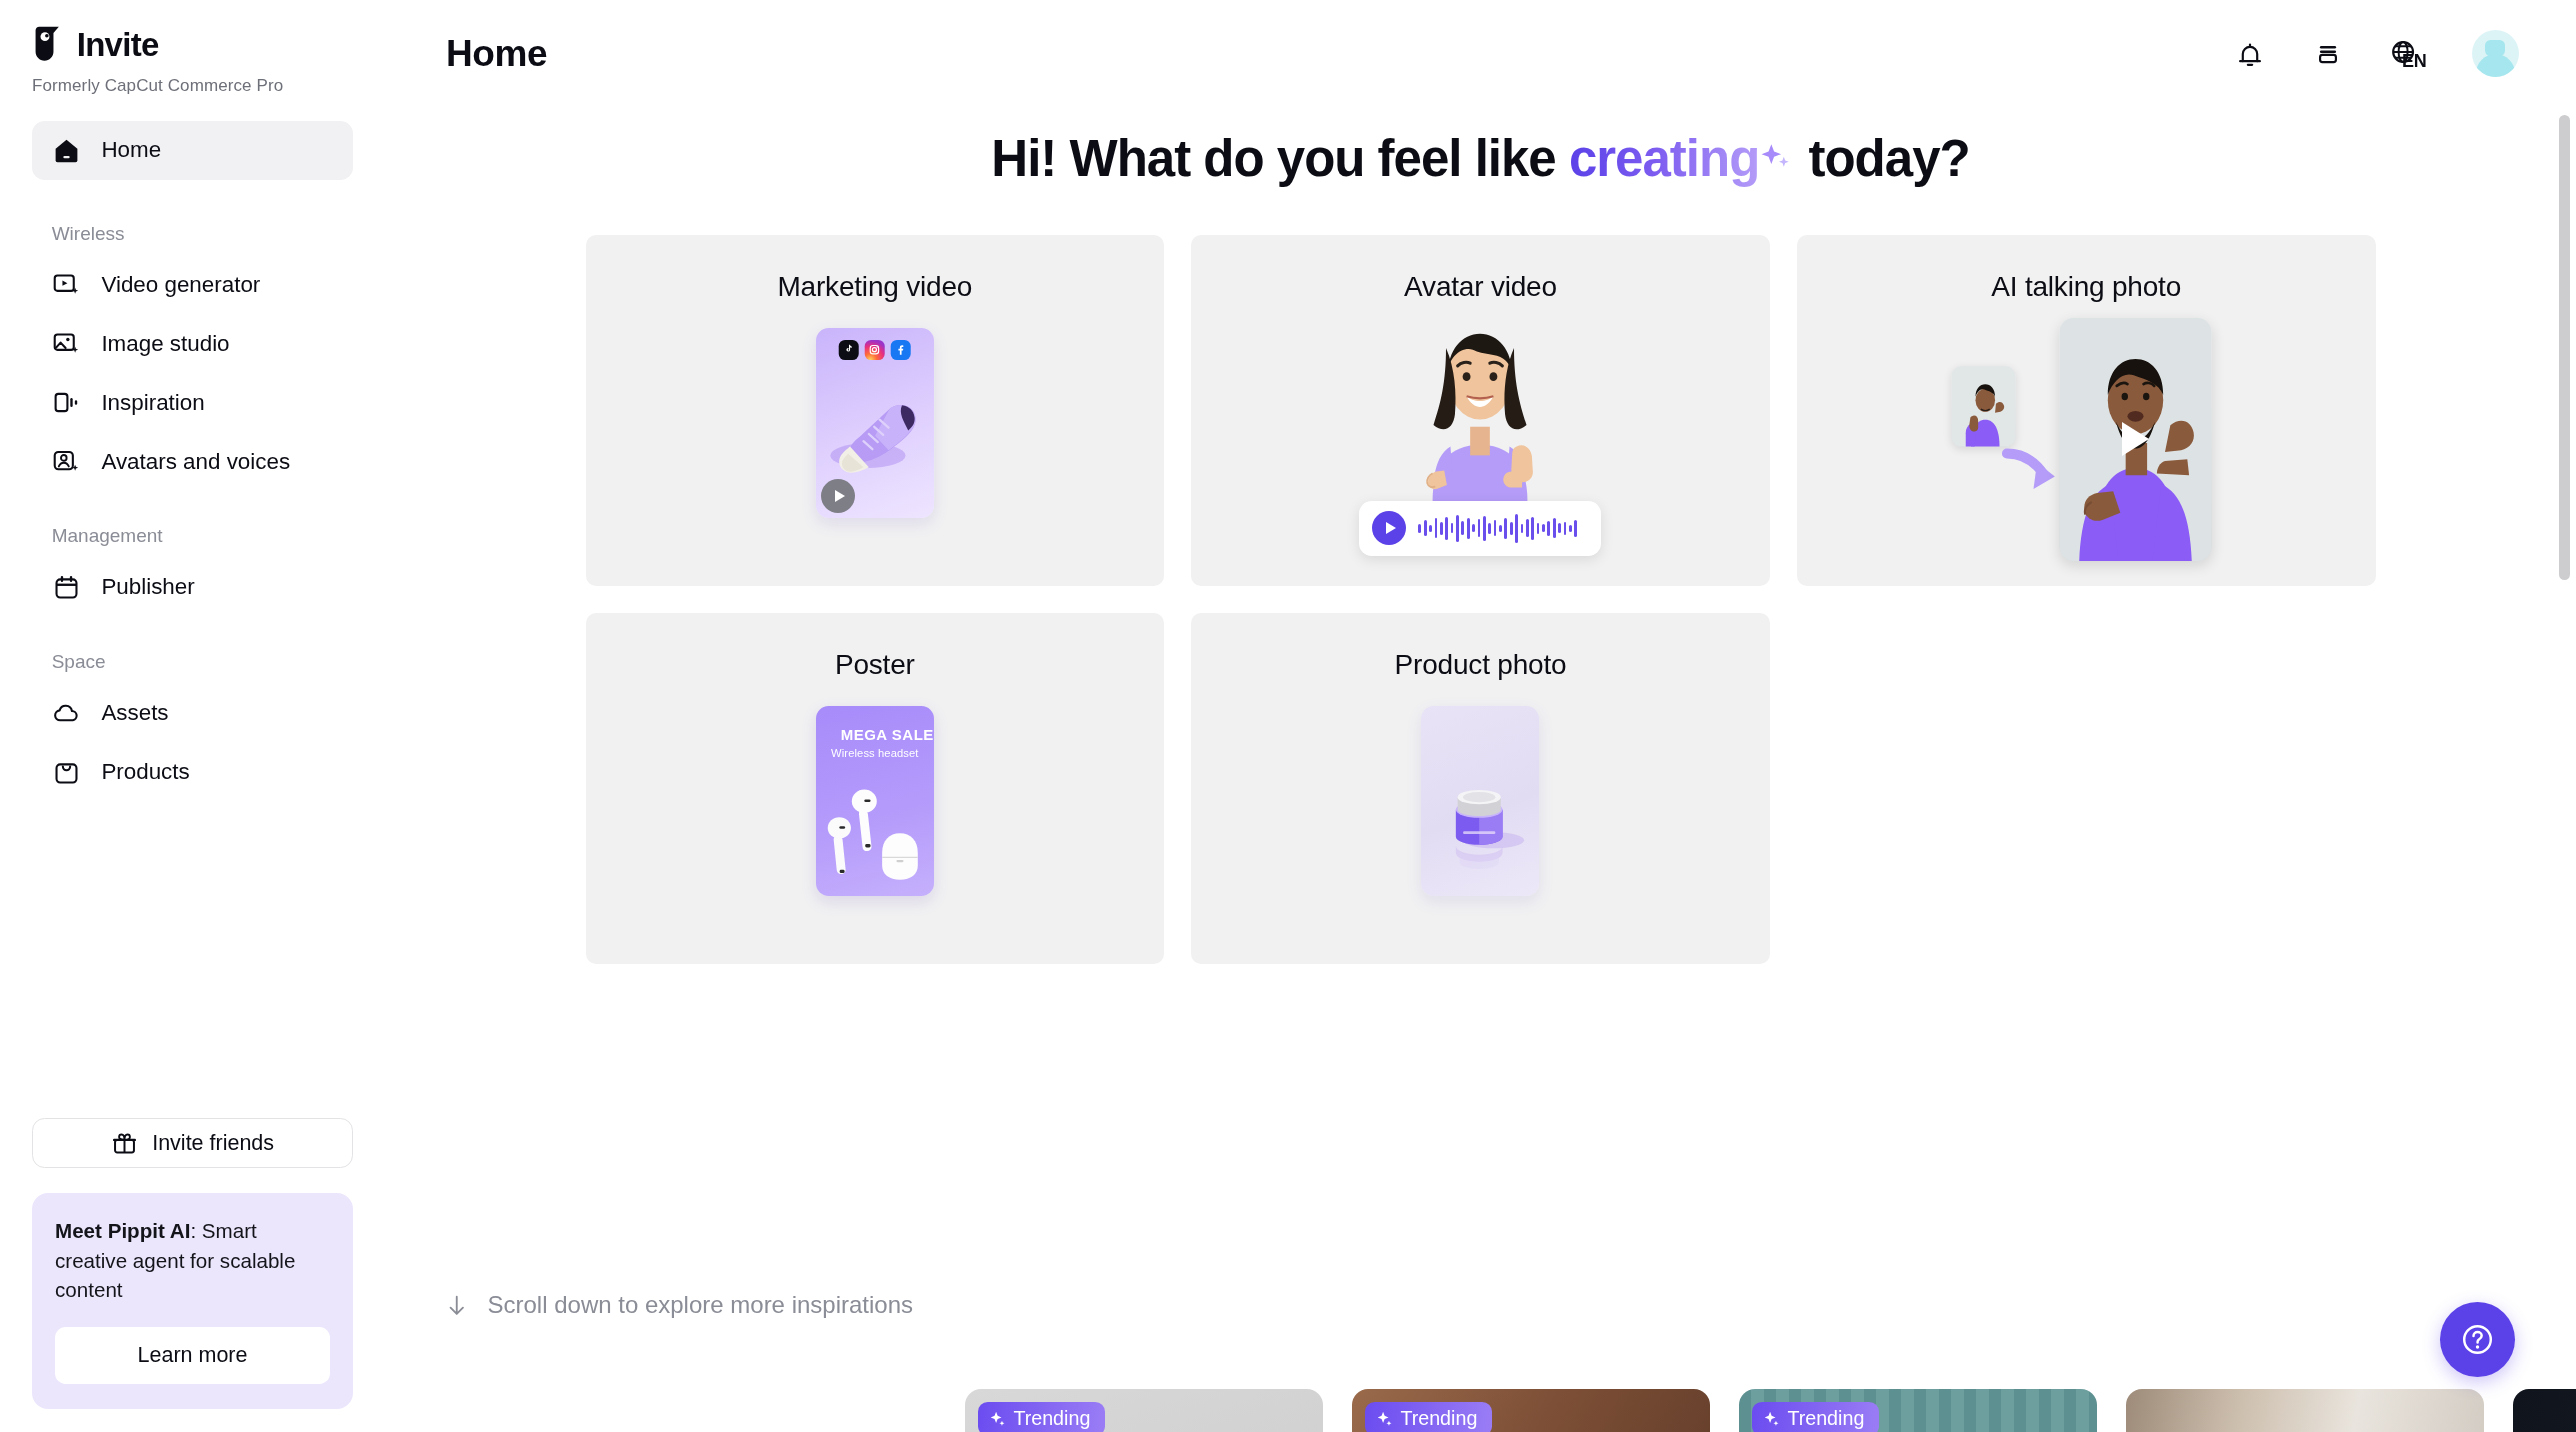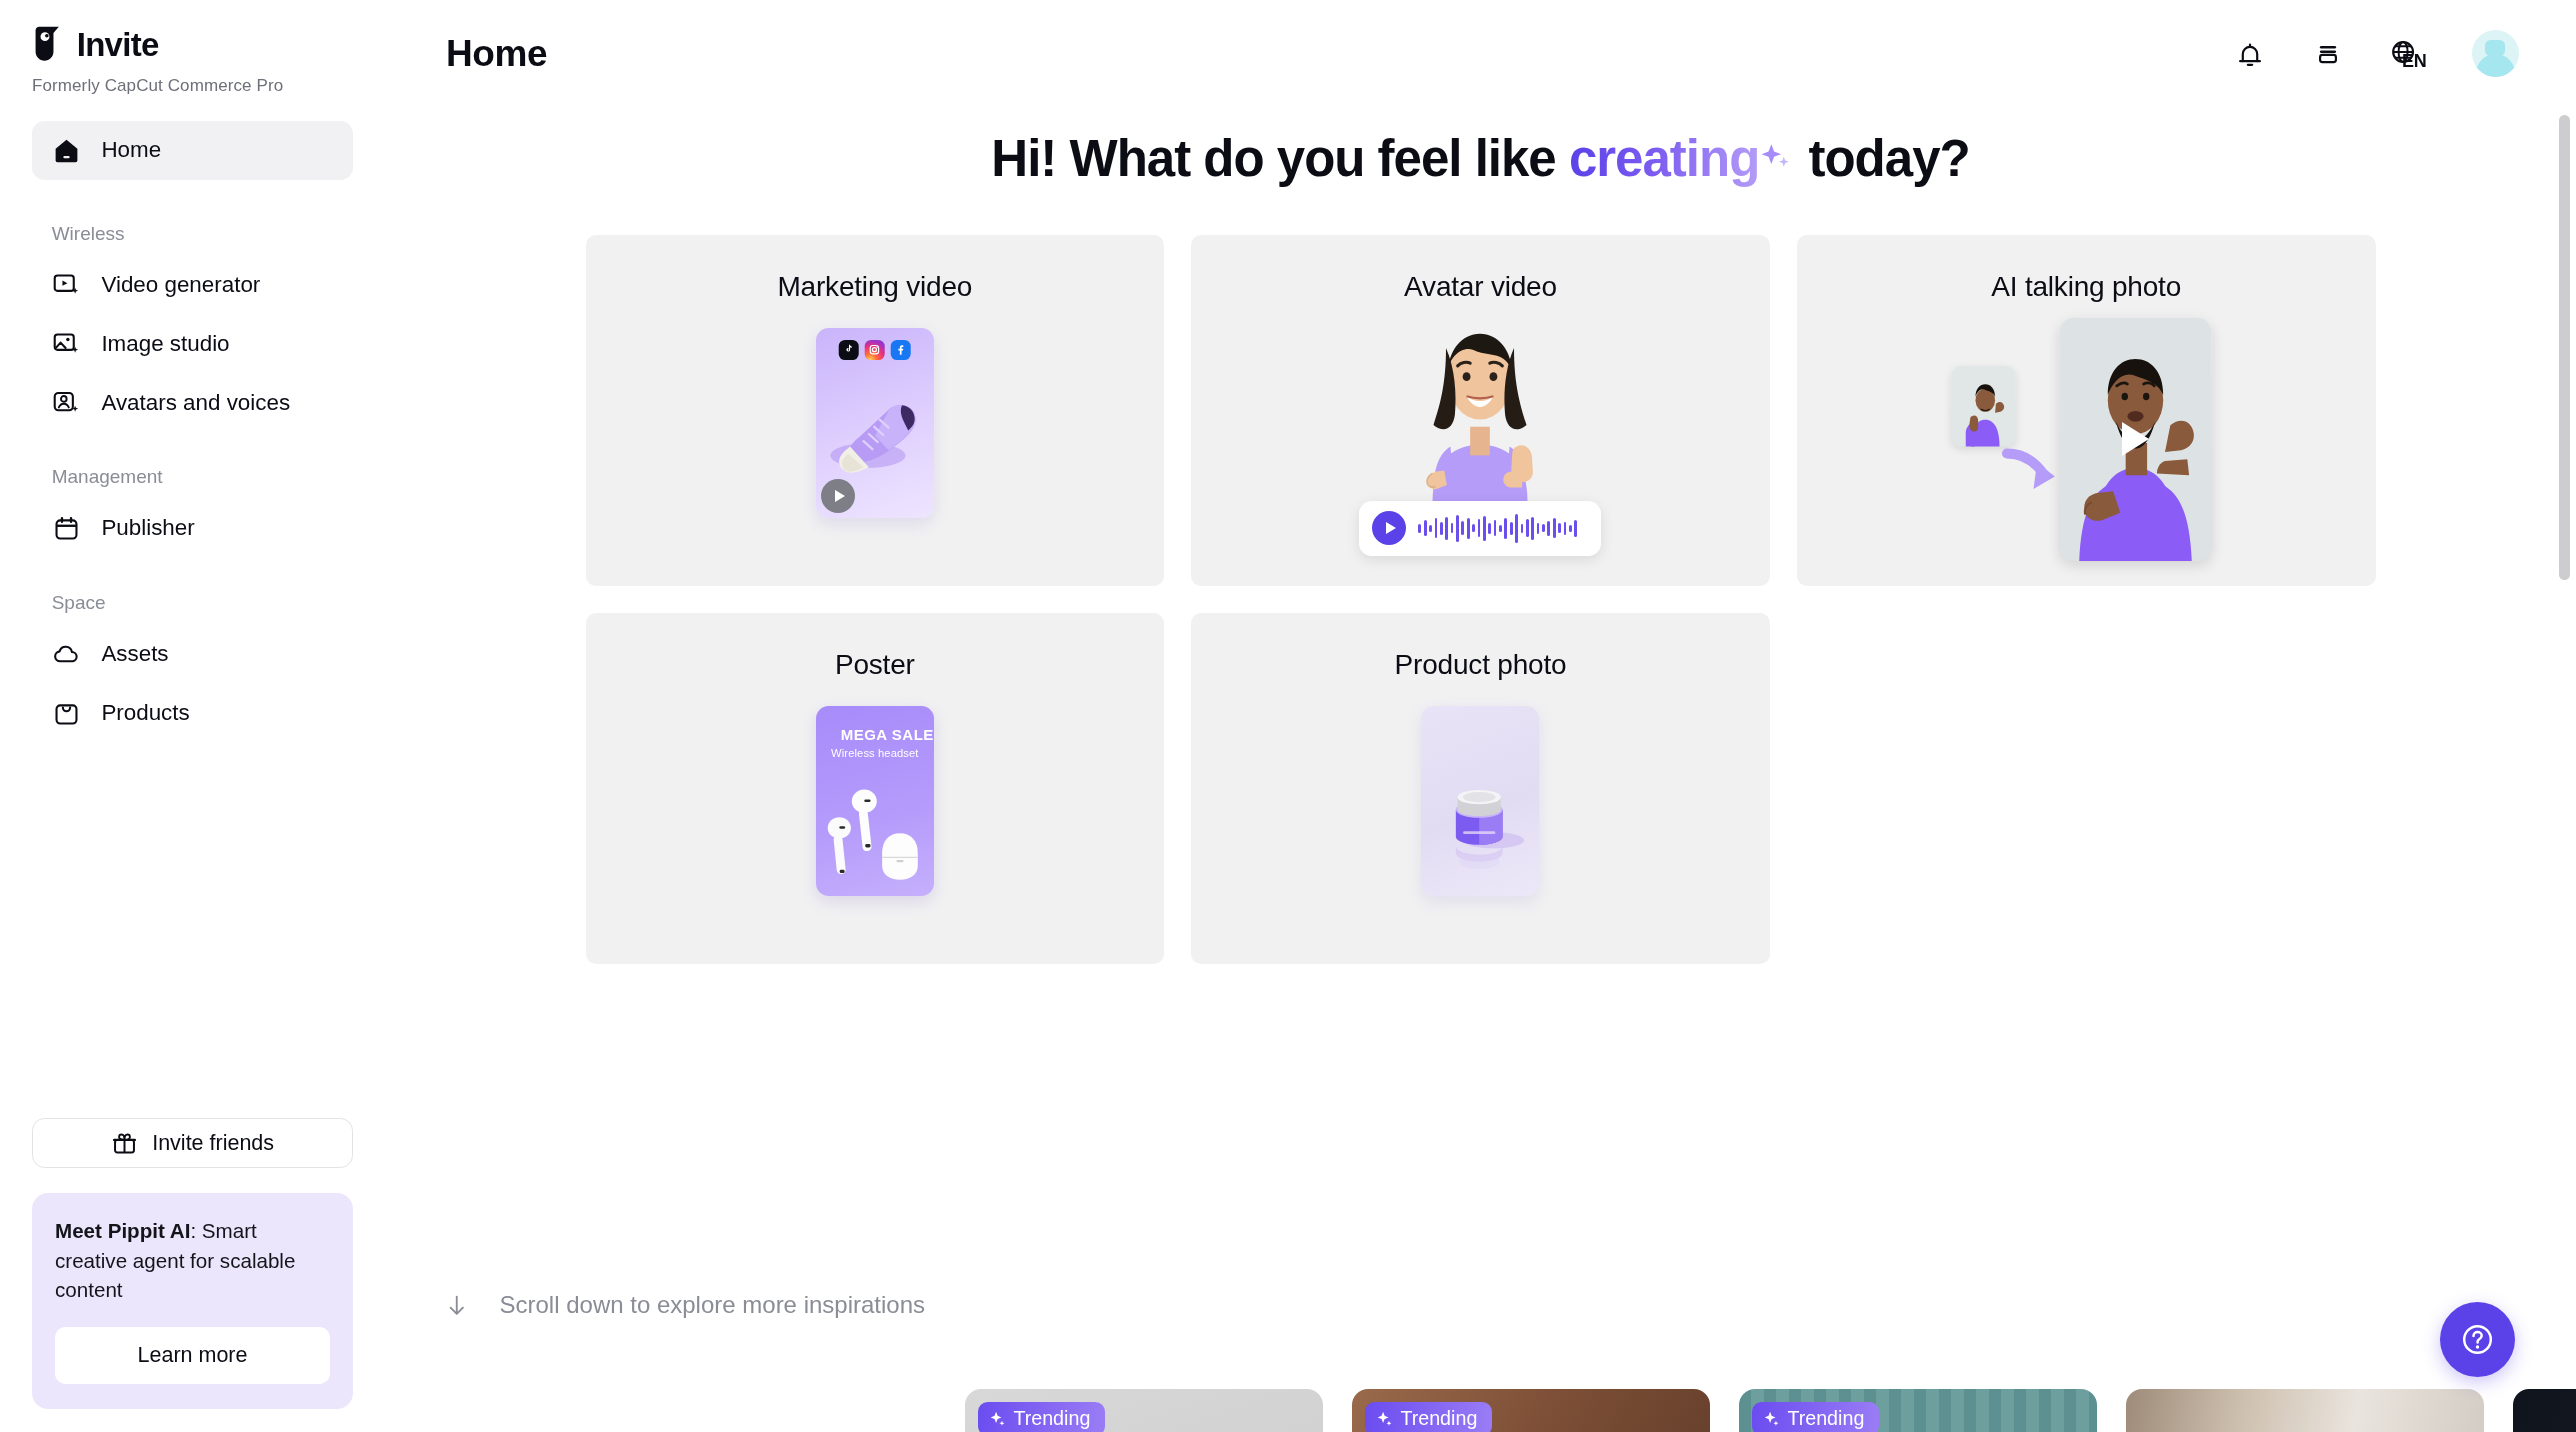--- a/index.html
+++ b/index.html
@@ -174,21 +174,21 @@
   .pp-card {
     top: 93px; width: 118px; height: 190px; border-radius: 12.5px;
     background: linear-gradient(160deg,#e8e3f6 0%, #e2dcf3 55%, #ece8f8 100%);
     box-shadow: 0 5.4px 16px rgba(90,60,170,.10); overflow:hidden;
   }
   .jar { position:absolute; left: 14.3px; top: 57px; width: 90px; height: 115px; }
 
   
   .scroll-hint {
     position: absolute; left: 61px; top: 1291px;
-    display:flex; align-items:center; gap: 32px;
+    display:flex; align-items:center; gap: 20px;
     font-size: 24px; color: #8a8c96;
   }
   .scroll-hint svg { width:21.5px;height:23px;display:block; }
 
   
   .trend-strip {
     position:absolute; left: 580px; top: 1389px; display:flex; gap: 29px;
   }
   .trend-card {
     width: 358px; height: 188px; border-radius: 16px 16px 0 0; overflow:hidden; position:relative; cursor:pointer;
@@ -267,20 +267,30 @@
           <svg viewBox="0 0 32 32" fill="none" xmlns="http://www.w3.org/2000/svg">
             <rect x="3" y="6" width="21" height="17" rx="3" stroke="#0b0c14" stroke-width="2.3"></rect>
             <circle cx="17.5" cy="11.5" r="1.9" fill="#0b0c14"></circle>
             <path d="M4.5 20.5l5-5.5 5.5 6" stroke="#0b0c14" stroke-width="2.3" stroke-linecap="round" stroke-linejoin="round"></path>
             <path d="M25.5 19.5l.9 2.4 2.4.9-2.4.9-.9 2.4-.9-2.4-2.4-.9 2.4-.9.9-2.4z" fill="#0b0c14"></path>
           </svg>
         </span>
         <span>Image studio</span>
       </div>
 
+      <div class="nav-item">
+        <span class="nav-icon">
+          <svg viewBox="0 0 32 32" fill="none" xmlns="http://www.w3.org/2000/svg">
+            <rect x="4" y="6.5" width="13" height="19" rx="3" stroke="#0b0c14" stroke-width="2.3"></rect>
+            <rect x="20.2" y="11" width="2.6" height="10" rx="1.3" fill="#0b0c14"></rect>
+            <rect x="25.2" y="13.5" width="2.6" height="5" rx="1.3" fill="#0b0c14"></rect>
+          </svg>
+        </span>
+        <span>Inspiration</span>
+      </div>
 
       <div class="nav-item">
         <span class="nav-icon">
           <svg viewBox="0 0 32 32" fill="none" xmlns="http://www.w3.org/2000/svg">
             <rect x="3" y="5.5" width="20" height="19" rx="4" stroke="#0b0c14" stroke-width="2.3"></rect>
             <circle cx="13" cy="12" r="3.1" stroke="#0b0c14" stroke-width="2.1"></circle>
             <path d="M7.5 21.5c1.2-2.8 3.2-4.2 5.5-4.2s4.3 1.4 5.5 4.2" stroke="#0b0c14" stroke-width="2.1" stroke-linecap="round"></path>
             <path d="M25.5 19.5l.9 2.4 2.4.9-2.4.9-.9 2.4-.9-2.4-2.4-.9 2.4-.9.9-2.4z" fill="#0b0c14"></path>
           </svg>
         </span>

